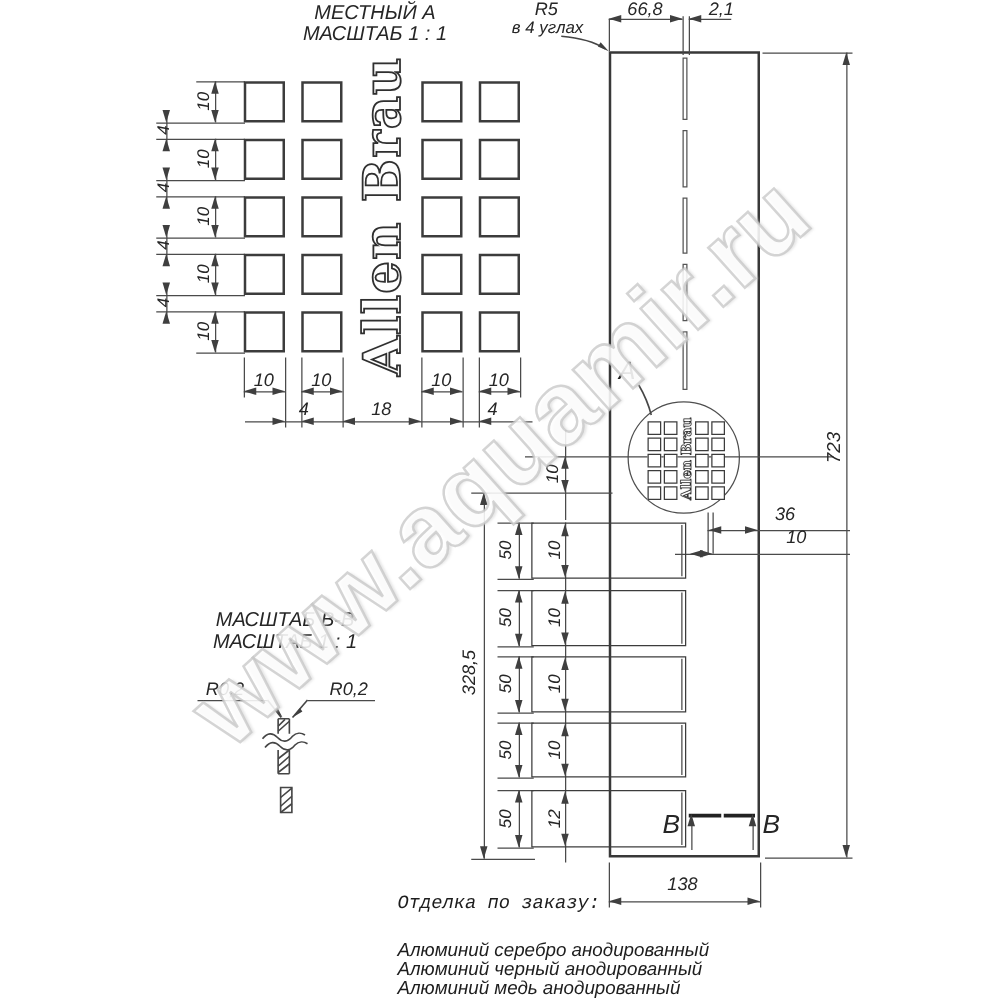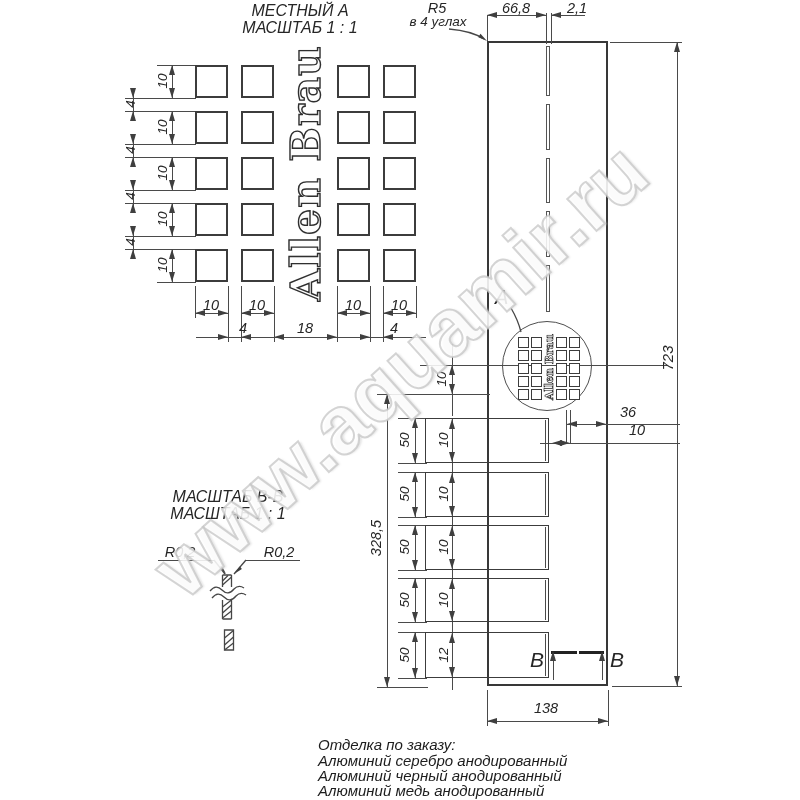--- a/index.html
+++ b/index.html
@@ -98,21 +98,21 @@
   <div class="t r" style="left:428px;top:648px;width:30px;height:14px;font-size:13.5px;">12</div>
 
   <div class="dash" style="left:551px;top:651px;width:26px;"></div>
   <div class="dash" style="left:579px;top:651px;width:25px;"></div>
   <div class="t c" style="left:524px;top:648px;width:26px;font-size:21px;">B</div>
   <div class="t c" style="left:604px;top:648px;width:26px;font-size:21px;">B</div>
 
   <div class="t c" style="left:157px;top:544px;width:46px;">R0,2</div>
   <div class="t c" style="left:256px;top:544px;width:46px;">R0,2</div>
 
-  <div class="note" style="top:736px;">Отделка по заказу:</div>
+  <div class="note" style="top:714px;font-family:Liberation Mono, monospace;">Отделка по заказу:</div>
   <div class="note" style="top:767px;">Алюминий черный анодированный</div>
   <div class="note" style="top:752px;">Алюминий серебро анодированный</div>
   <div class="note" style="top:782px;text-align:right;">Алюминий медь анодированный</div>
 
   <div class="ln" style="left: 157px; top: 65px; width: 39px; height: 1px;"></div>
     <div class="ln" style="left: 125px; top: 98px; width: 71px; height: 1px;"></div>
     <div class="ln" style="left: 125px; top: 111px; width: 71px; height: 1px;"></div>
     <div class="ln" style="left: 125px; top: 144px; width: 71px; height: 1px;"></div>
     <div class="ln" style="left: 125px; top: 157px; width: 71px; height: 1px;"></div>
     <div class="ln" style="left: 125px; top: 190px; width: 71px; height: 1px;"></div>

